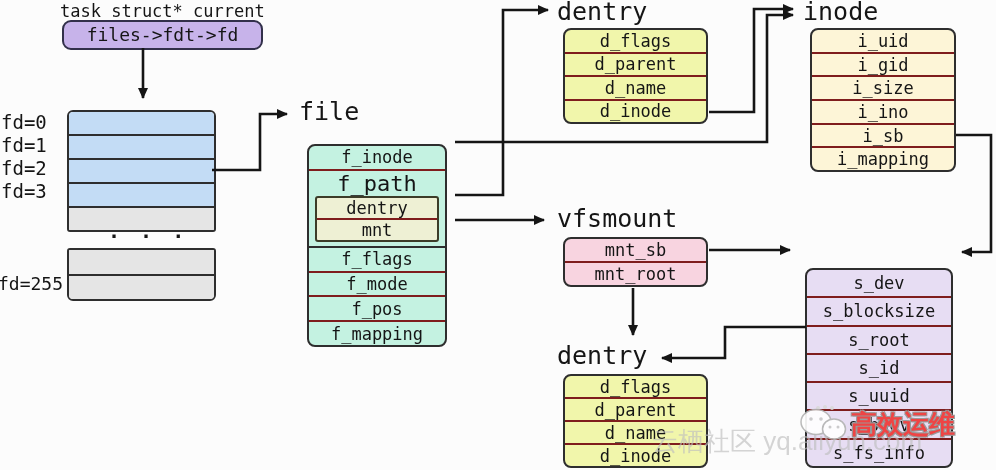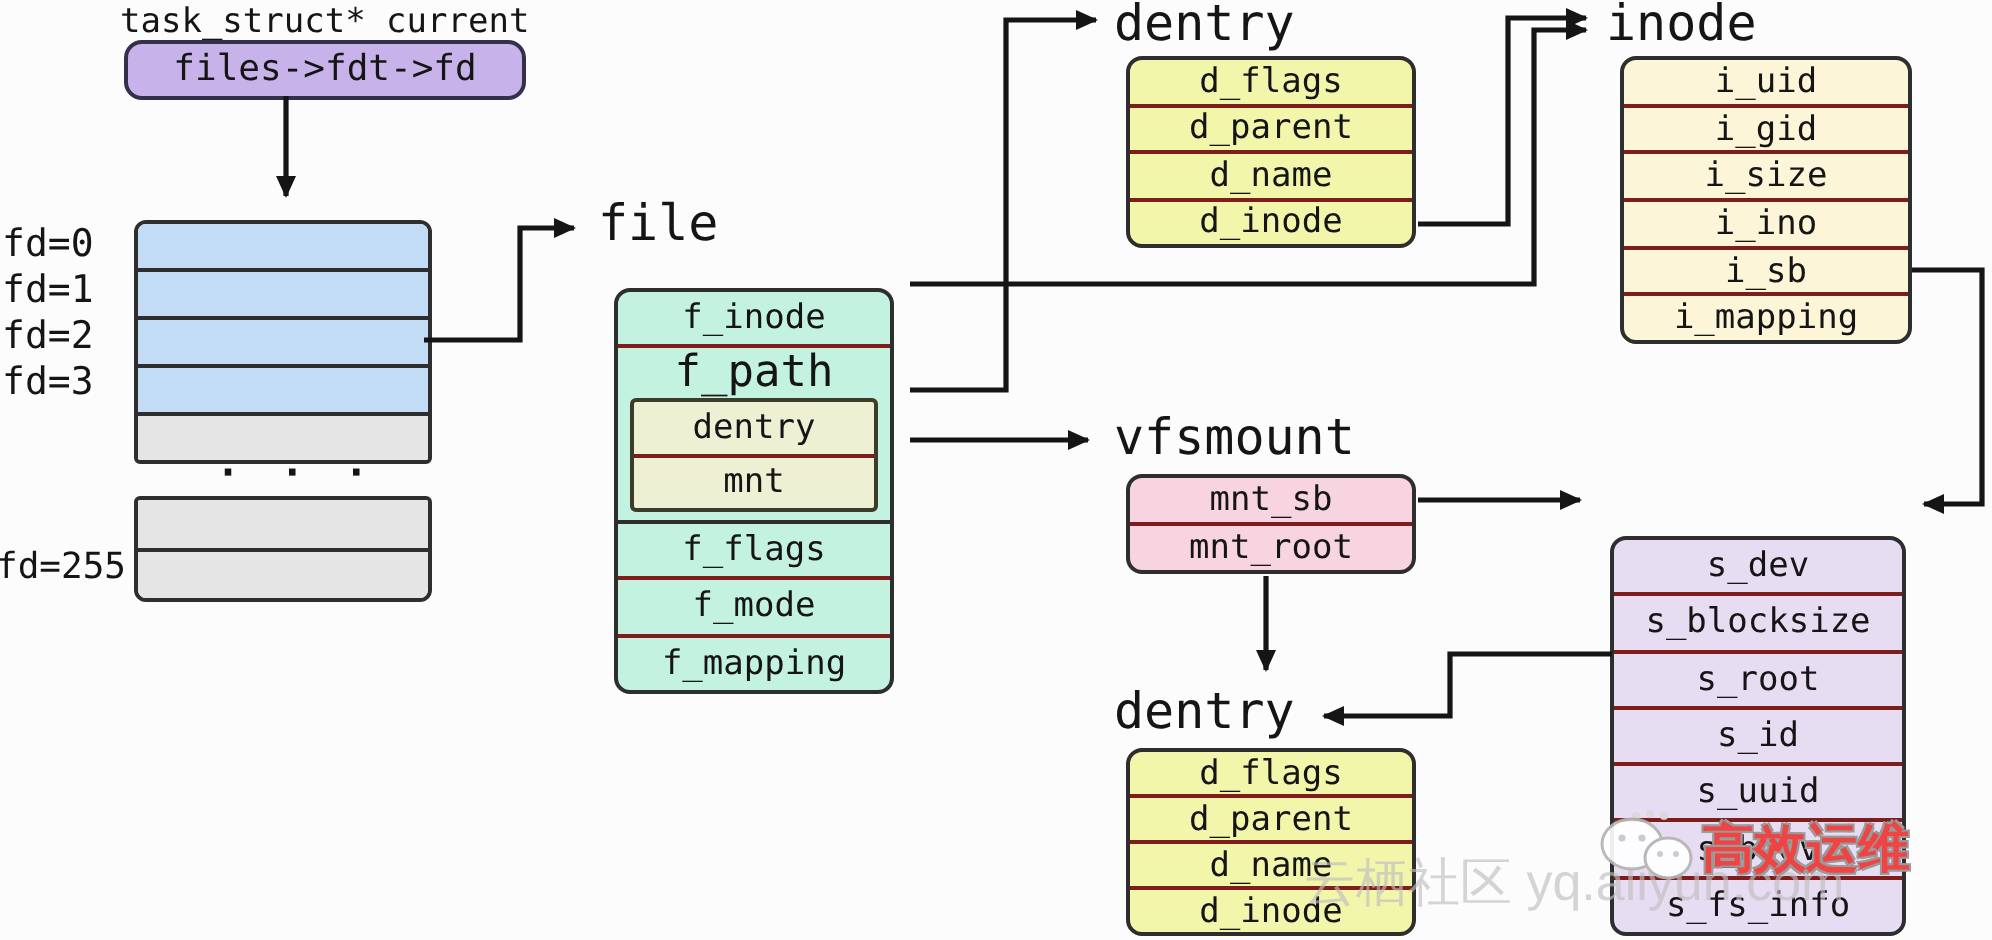--- a/index.html
+++ b/index.html
@@ -80,20 +80,21 @@
     <div class="cell">f_inode</div>
     <div class="fpath">
       <div class="fpath-label">f_path</div>
       <div class="nested">
         <div class="cell">dentry</div>
         <div class="cell last">mnt</div>
       </div>
     </div>
     <div class="cell">f_flags</div>
     <div class="cell">f_mode</div>
+    <div class="cell">f_pos</div>
     <div class="cell last">f_mapping</div>
   </div>
 
   <div class="abs struct-title" style="left:557px;top:-3px;">dentry</div>
   <div class="abs struct-box dentry-top-box">
     <div class="cell">d_flags</div>
     <div class="cell">d_parent</div>
     <div class="cell">d_name</div>
     <div class="cell last">d_inode</div>
   </div>

